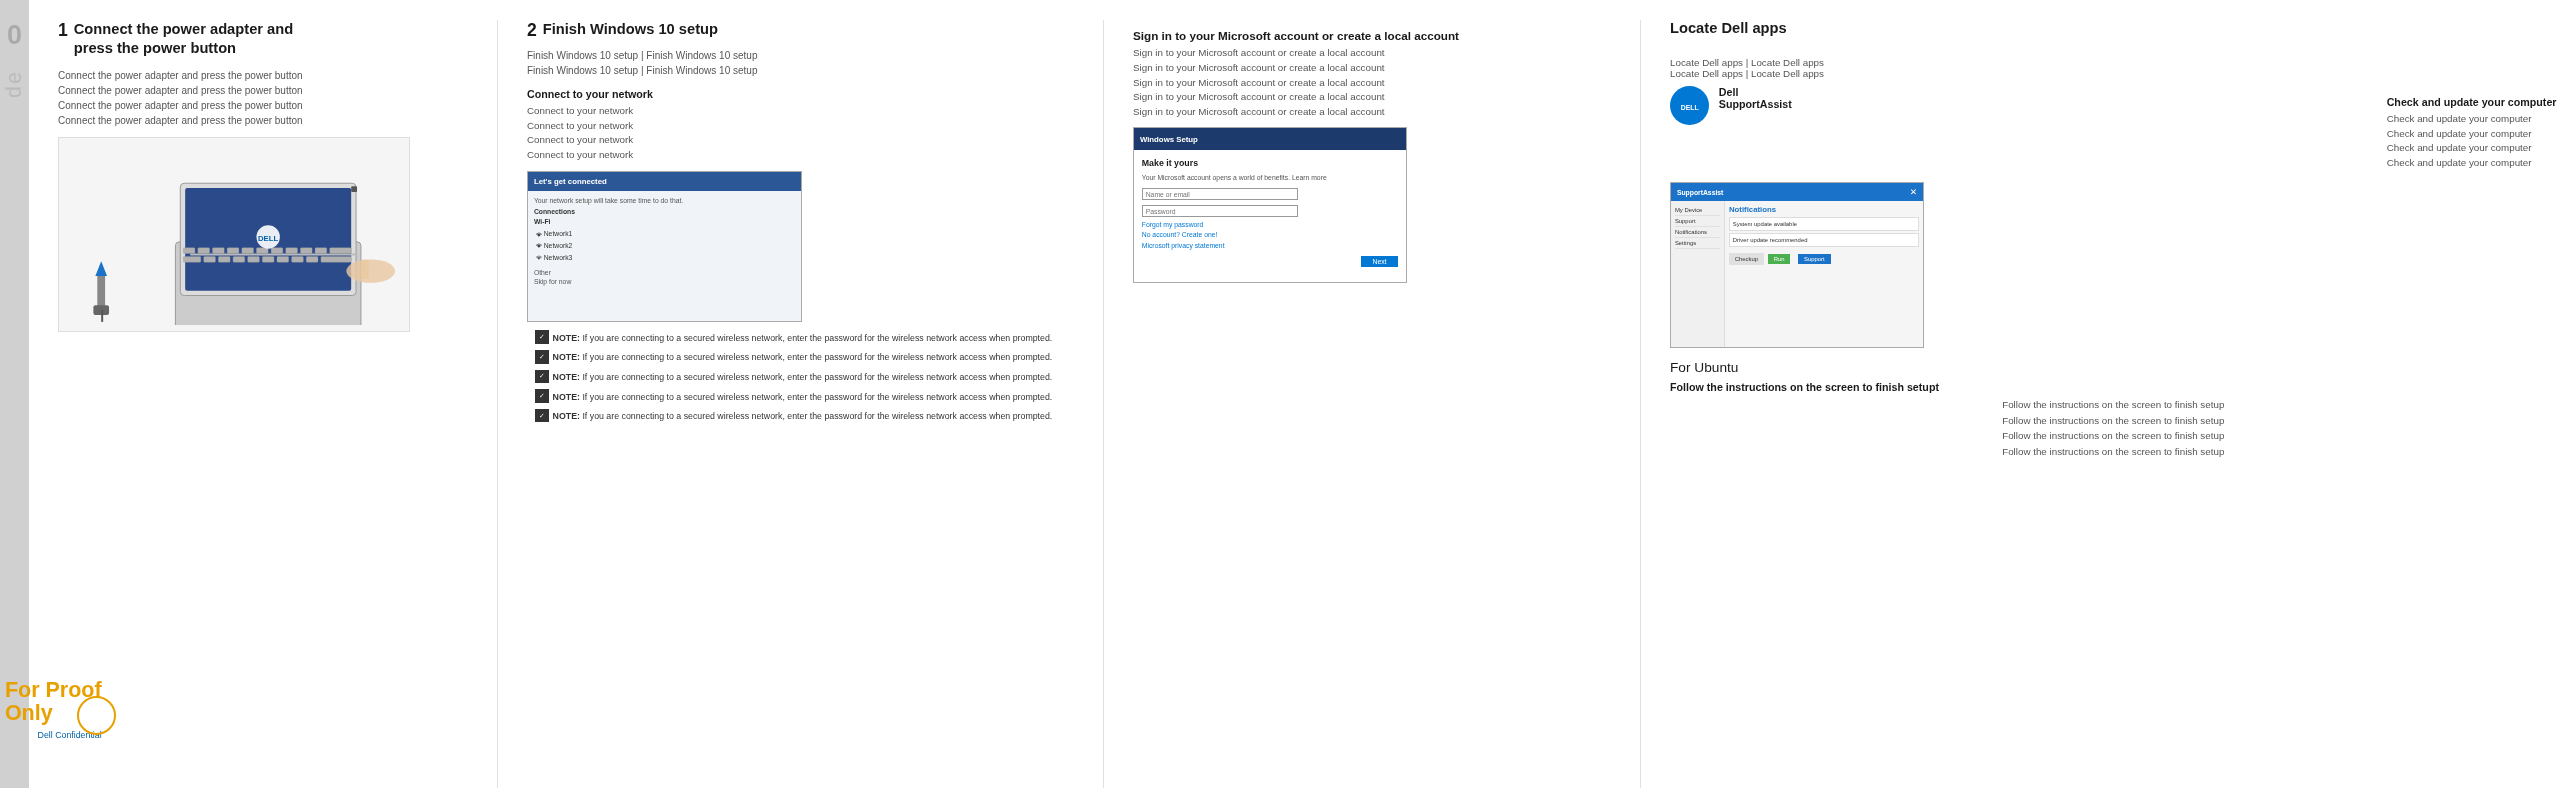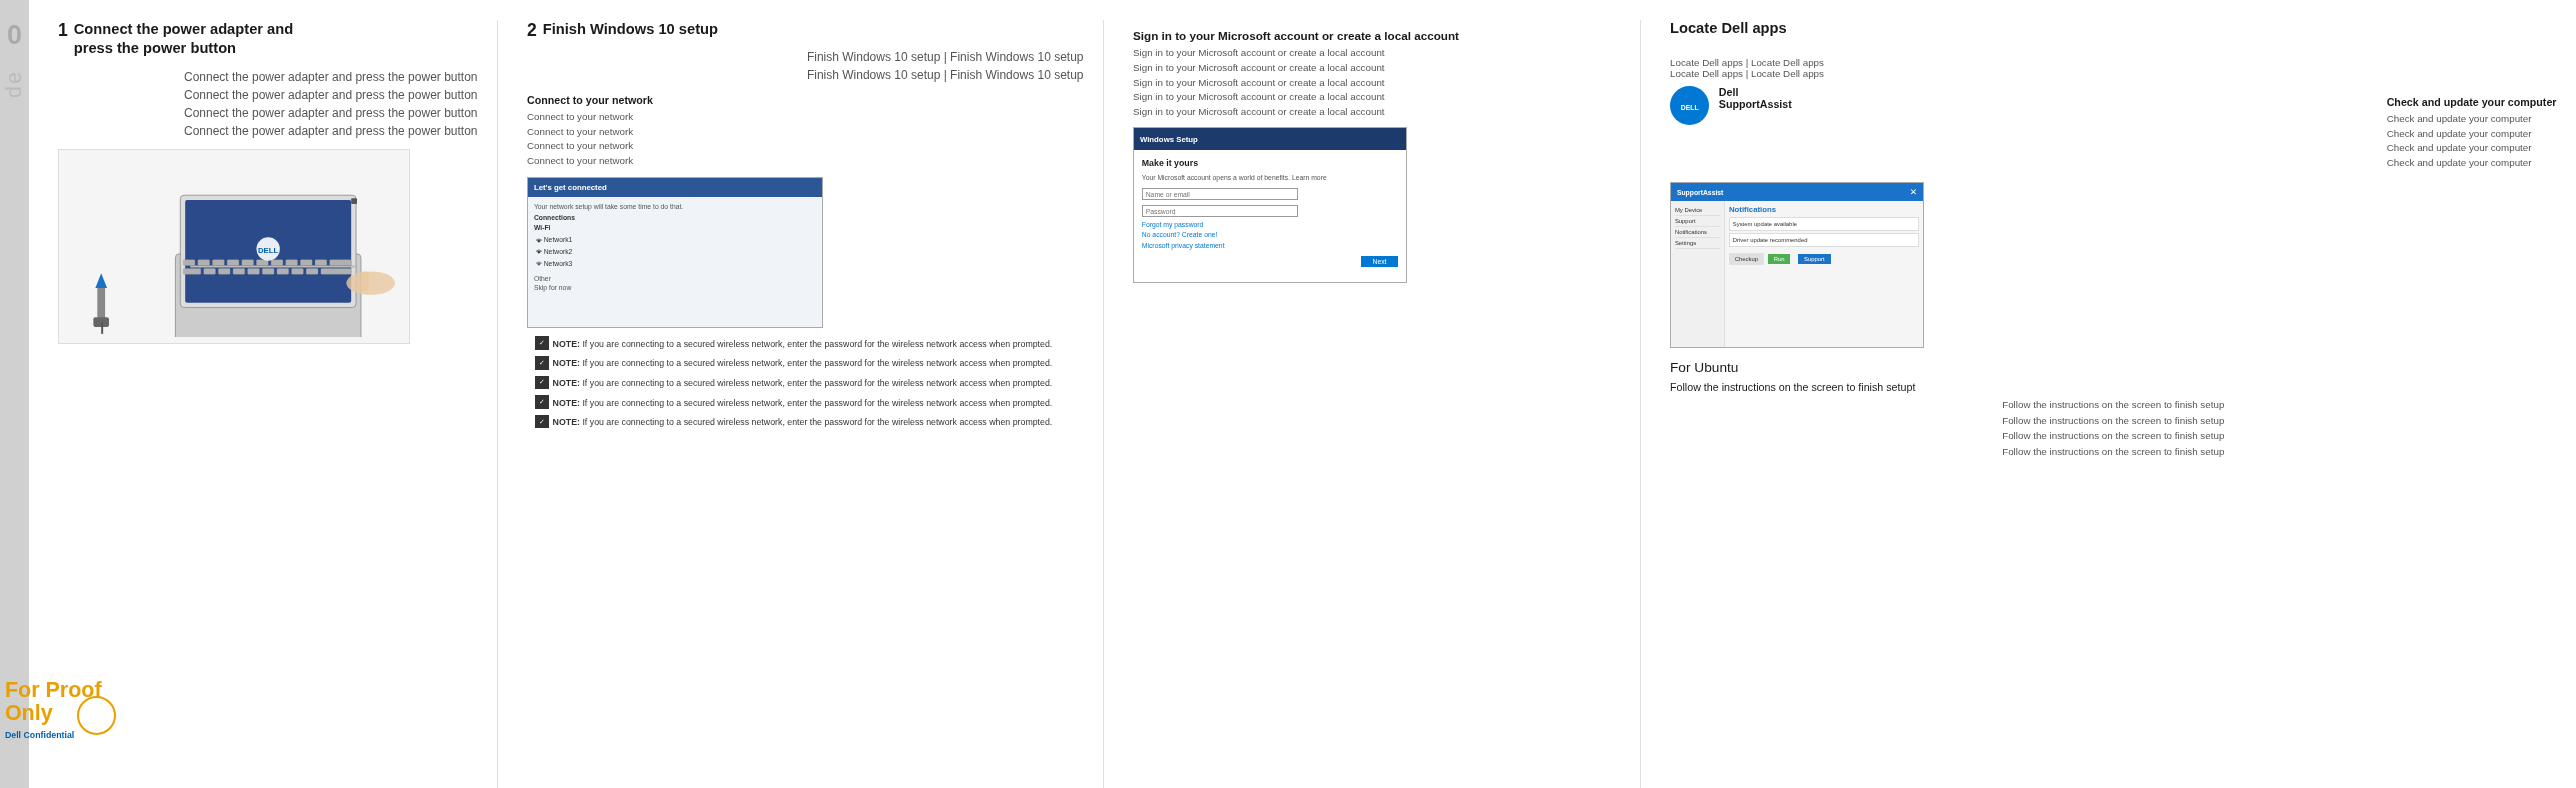--- a/index.html
+++ b/index.html
@@ -88,25 +88,24 @@
 
     .section-title {
       font-size: 14.7px;
       font-weight: bold;
       color: #1a1a1a;
       line-height: 1.3;
       margin-bottom: 5.9px;
     }
 
     .section-subtitle {
-      font-size: 12px;
+      font-size: 10px;
       color: #555;
       line-height: 1.5;
       margin-bottom: 9.8px;
-      text-align: right;
     }
 
     .subsection-title {
       font-size: 10.7px;
       font-weight: bold;
       color: #1a1a1a;
       margin-bottom: 3.9px;
       margin-top: 9.8px;
     }
 
@@ -130,21 +129,21 @@
       justify-content: center;
     }
 
     .laptop-svg-container {
       width: 332px;
       height: 181px;
     }
 
     
     .screenshot-mock {
-      width: 296px;
+      width: 275px;
       height: 151px;
       border: 1px solid #aaa;
       background: #e8f0f8;
       margin: 7.8px 0;
       position: relative;
       overflow: hidden;
     }
 
     .screenshot-header {
       background: #2b5797;
@@ -350,23 +349,23 @@
       right: -14.7px;
       bottom: 4.9px;
       width: 39px;
       height: 39px;
       border: 2.9px solid #e8a000;
       border-radius: 50%;
     }
 
     .watermark-dell {
       font-size: 8.8px;
-      font-weight: bold;
+      font-weight: normal;
       color: #0060a9;
-      text-align: left;
+      text-align: right;
       margin-top: 3.9px;
     }
 
     
     .step-prefix {
       display: inline-block;
       font-size: 17.6px;
       font-weight: bold;
       color: #1a1a1a;
       margin-right: 5.9px;
@@ -465,21 +464,21 @@
     .ubuntu-title {
       font-size: 13.7px;
       font-weight: normal;
       color: #1a1a1a;
       margin-top: 11.7px;
       margin-bottom: 5.9px;
     }
 
     .ubuntu-sub-title {
       font-size: 10.7px;
-      font-weight: normal;
+      font-weight: bold;
       color: #1a1a1a;
       margin-bottom: 3.9px;
     }
 
     .ubuntu-text {
       font-size: 9.8px;
       color: #555;
       line-height: 1.6;
       text-align: center;
     }

